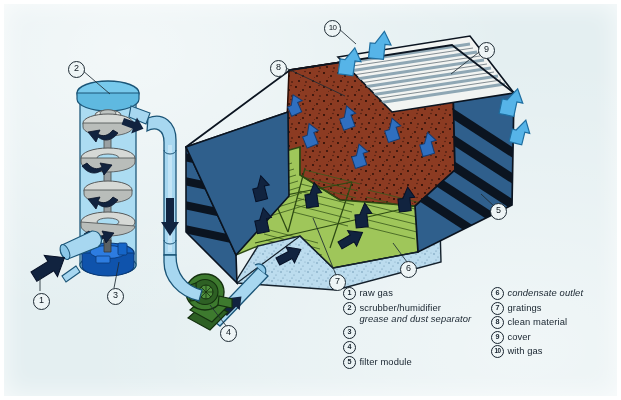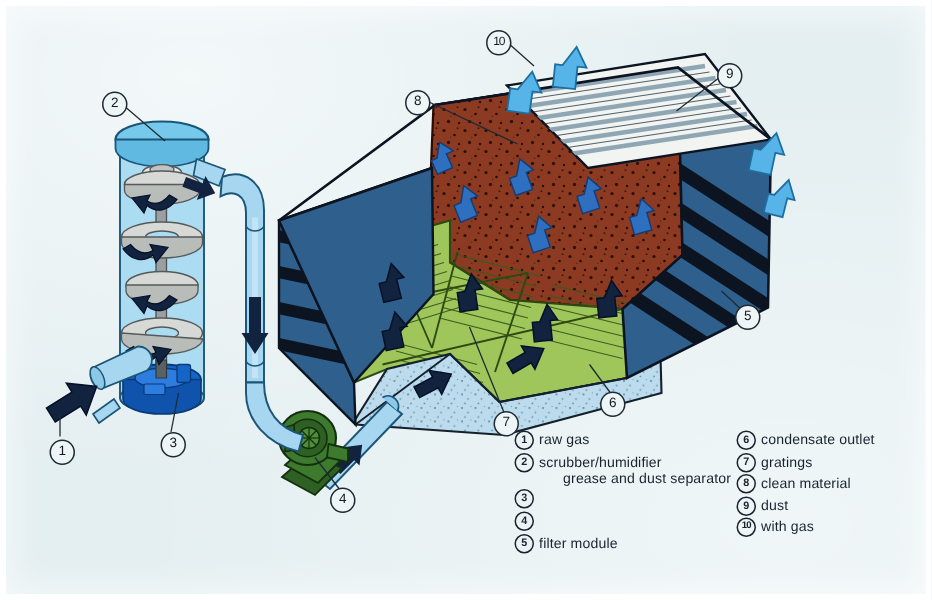--- a/index.html
+++ b/index.html
@@ -36,21 +36,21 @@
   .lgcol.right{left:148px;width:126px;}
   .lgrow{display:flex;align-items:flex-start;margin-bottom:1.6px;}
   .num{
     flex:0 0 auto;width:11px;height:11px;margin-right:3.4px;
     border:.9px solid #17232e;border-radius:50%;
     font-size:7.2px;line-height:9.4px;text-align:center;
     color:#17232e;font-weight:600;
   }
   .num.wide{letter-spacing:-.6px;font-size:6.4px;}
   .ltxt{flex:1 1 auto;}
-  .cont{display:block;margin-left:14.4px;}
+  .cont{display:block;margin-left:14.4px;font-style:italic;}
 
   
   .callout{
     position:absolute;width:15px;height:15px;border-radius:50%;
     background:#eef5f6;border:1px solid #1d2a33;
     color:#101a22;font-size:9px;line-height:13.4px;text-align:center;
     font-family:"Liberation Sans", sans-serif;
   }
   .callout.c10{font-size:8px;letter-spacing:-.8px;}
 </style>
@@ -436,21 +436,21 @@
 
     <div class="lgcol left">
       <div class="lgrow">
         <div class="num">1</div>
         <div class="ltxt">raw gas</div>
       </div>
       <div class="lgrow">
         <div class="num">2</div>
         <div class="ltxt">
           <span>scrubber/humidifier</span>
-          <span class="cont" style="margin-left:16px">grease and dust separator</span>
+          <span class="cont" style="margin-left:0">grease and dust separator</span>
         </div>
       </div>
       <div class="lgrow">
         <div class="num">3</div>
       </div>
       <div class="lgrow">
         <div class="num">4</div>
       </div>
       <div class="lgrow">
         <div class="num">5</div>
@@ -468,21 +468,21 @@
       <div class="lgrow">
         <div class="num">7</div>
         <div class="ltxt">gratings</div>
       </div>
       <div class="lgrow">
         <div class="num">8</div>
         <div class="ltxt">clean material</div>
       </div>
       <div class="lgrow">
         <div class="num">9</div>
-        <div class="ltxt">dust</div>
+        <div class="ltxt">cover</div>
       </div>
       <div class="lgrow">
         <div class="num wide">10</div>
         <div class="ltxt">with gas</div>
       </div>
     </div>
 
   </div>
 </div>
 

